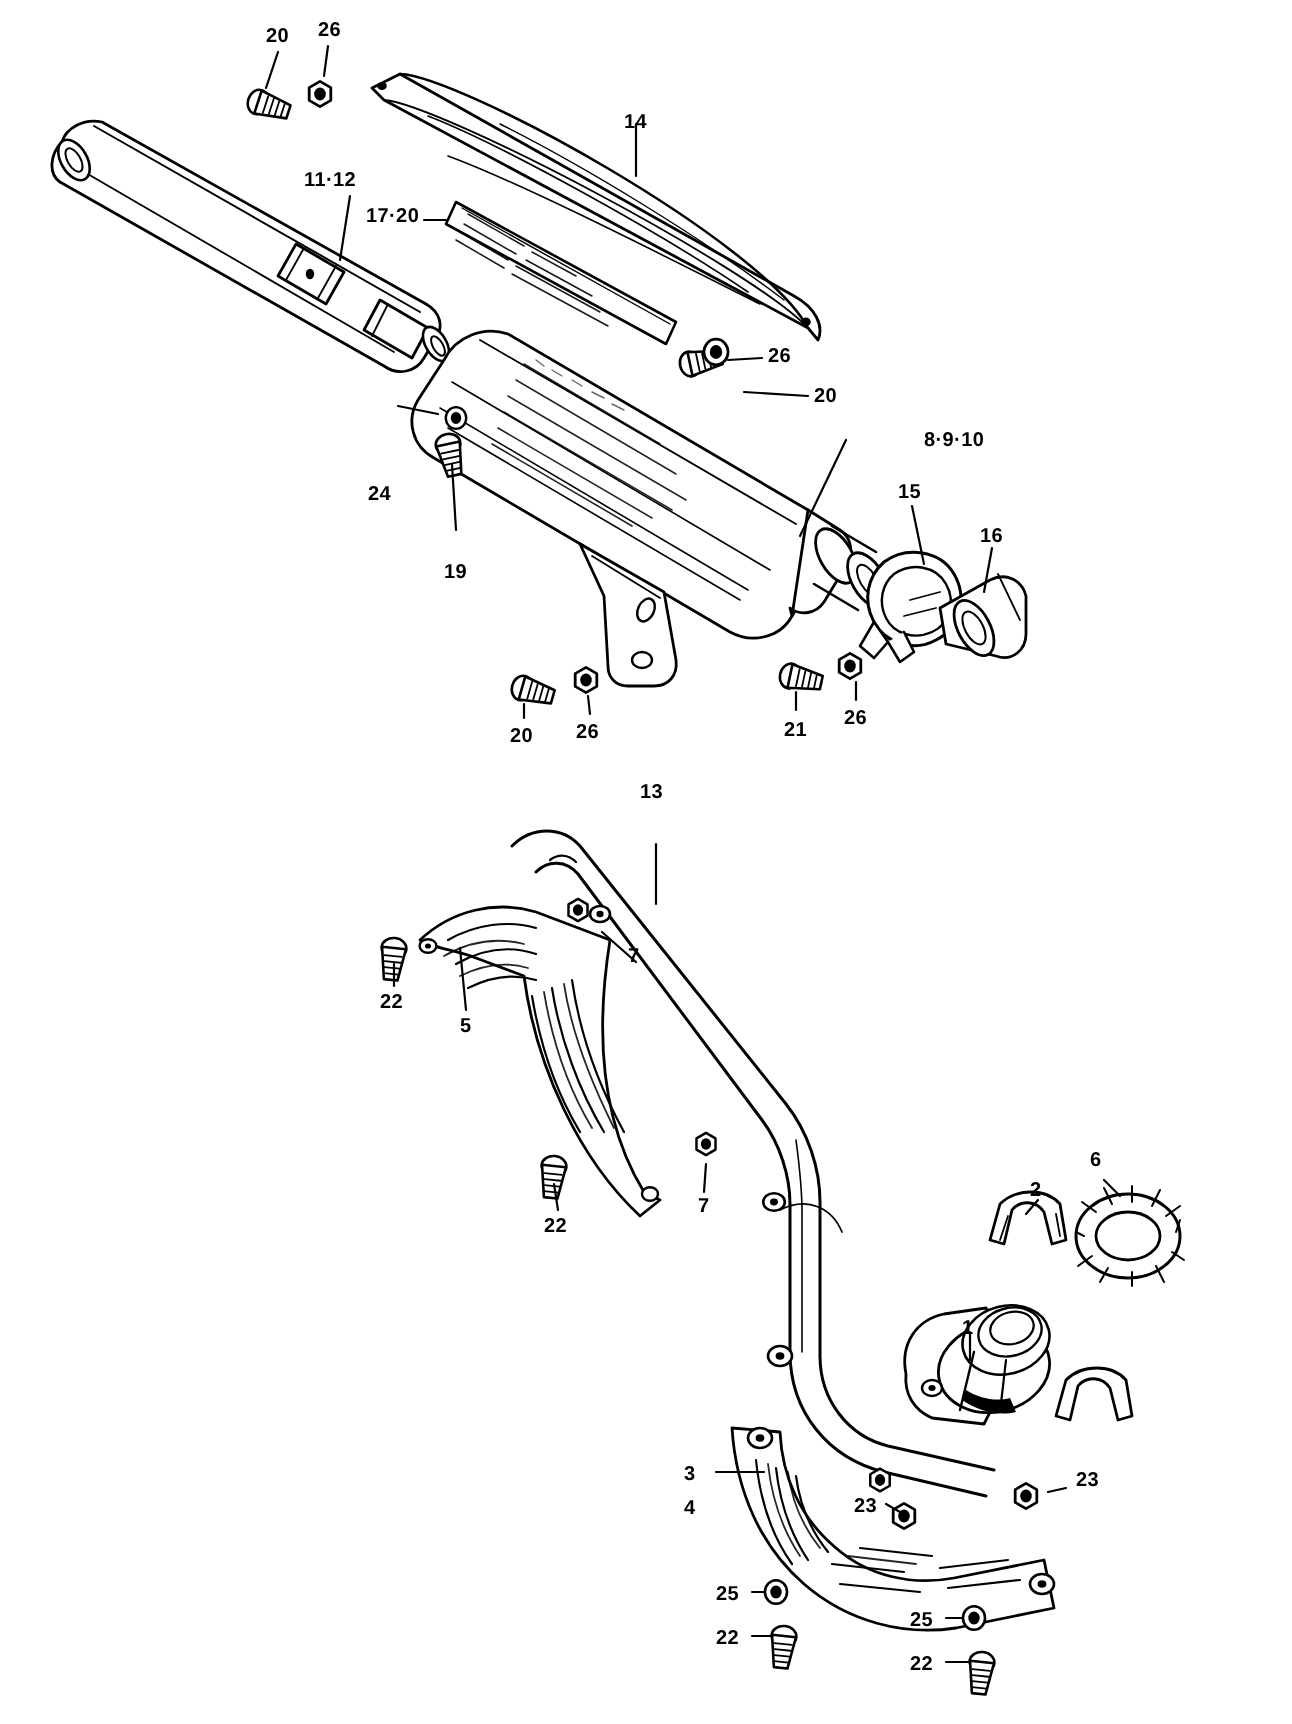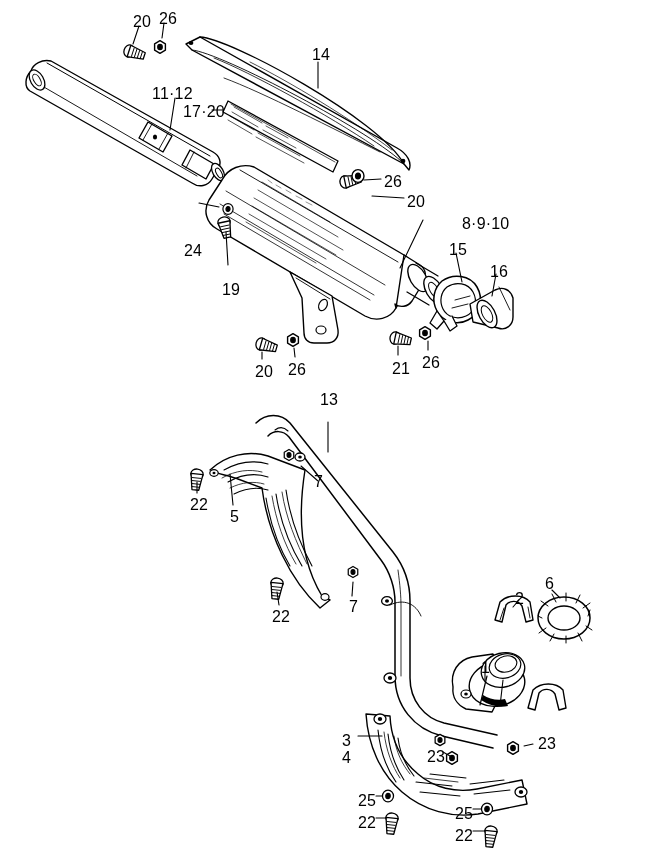--- a/index.html
+++ b/index.html
@@ -17,22 +17,22 @@
   }
   #artboard{
     position:absolute;
     inset:0;
     width:646px;
     height:862px;
   }
   .callout{
     position:absolute;
     font-family:"Liberation Sans", sans-serif;
-    font-weight:normal;
-    font-size:16px;
+    font-weight:bold;
+    font-size:10px;
     line-height:1;
     color:#000000;
     letter-spacing:0.2px;
     white-space:nowrap;
     user-select:none;
   }
   .wm{
     position:absolute;
     left:148px;
     top:414px;
@@ -319,21 +319,21 @@
         <path d="M473,831 L485,831"></path>
       </g>
 
     </g>
   </svg>
 
 
   <div id="callout-layer">
       <div class="callout" style="left: 133px; top: 14px;">20</div>
       <div class="callout" style="left: 159px; top: 11px;">26</div>
-      <div class="callout" style="left: 312px; top: 47px;">14</div>
+      <div class="callout" style="left: 312px; top: 57px;">14</div>
       <div class="callout" style="left: 152px; top: 86px;">11·12</div>
       <div class="callout" style="left: 183px; top: 104px;">17·20</div>
       <div class="callout" style="left: 384px; top: 174px;">26</div>
       <div class="callout" style="left: 407px; top: 194px;">20</div>
       <div class="callout" style="left: 184px; top: 199px; margin-top: 44px;">24</div>
       <div class="callout" style="left: 426px; top: 216px; margin-left: 36px;">8·9·10</div>
       <div class="callout" style="left: 449px; top: 242px;">15</div>
       <div class="callout" style="left: 490px; top: 264px;">16</div>
       <div class="callout" style="left: 222px; top: 269px; margin-top: 13px;">19</div>
       <div class="callout" style="left: 255px; top: 364px;">20</div>

